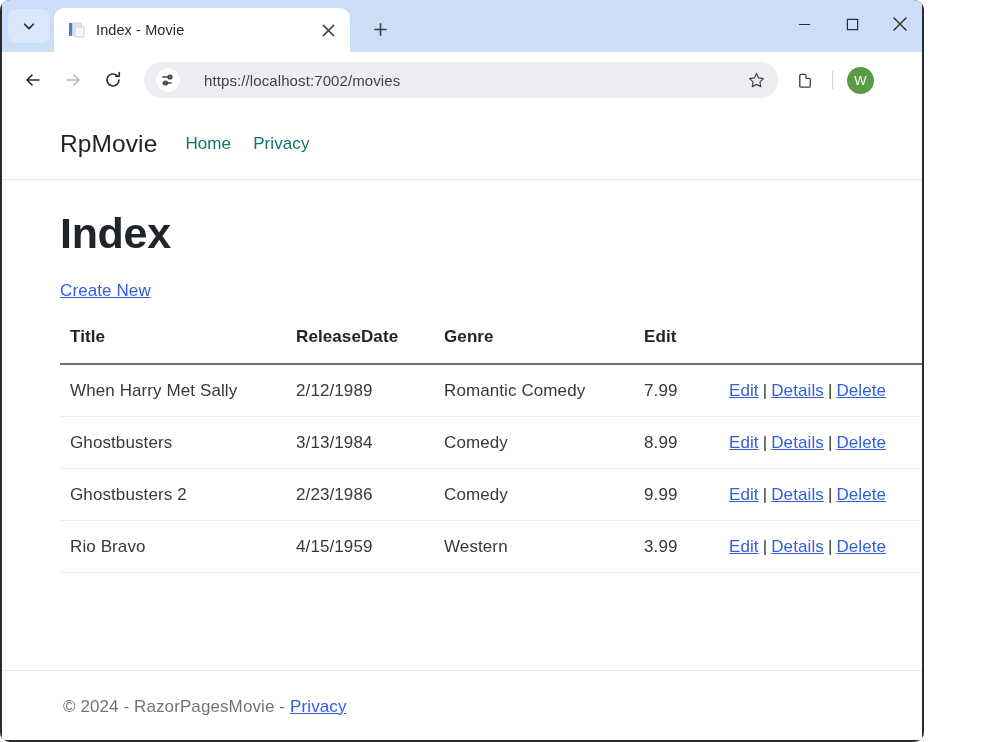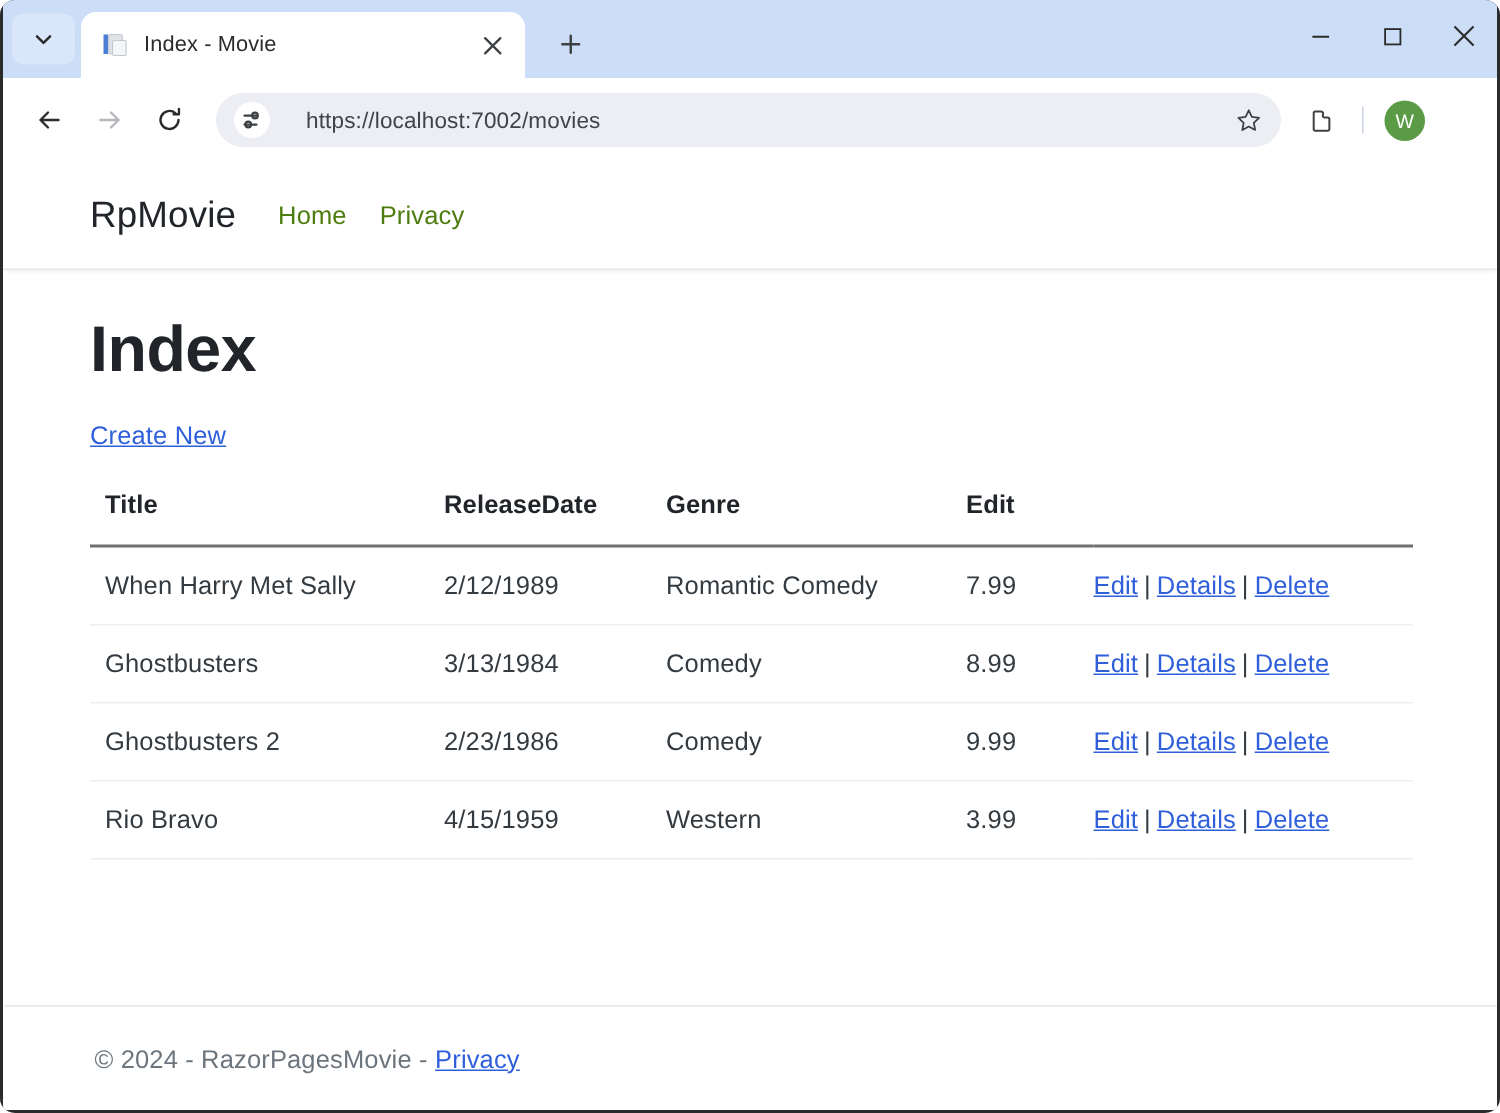--- a/index.html
+++ b/index.html
@@ -6,21 +6,21 @@
   html, body {
     width: 1000px; height: 742px;
     background: #ffffff;
     font-family: "Liberation Sans", sans-serif;
     overflow: hidden;
   }
 
   
   .window {
     position: relative;
-    width: 1000px; height: 742px;
+    width: 924px; height: 742px;
     background: #202124;
     border-radius: 10px;
     overflow: hidden;
   }
 
   
   .tabstrip {
     position: relative;
     height: 52px;
     background: #ccddf7;
@@ -182,21 +182,21 @@
   .brand {
     font-size: 24.5px;
     color: #212529;
     font-weight: 400;
     letter-spacing: .1px;
     cursor: pointer;
     margin-right: 6px;
   }
   .nav-link {
     font-size: 17px;
-    color: #4d7c0f;
+    color: #0f766e;
     cursor: pointer;
     letter-spacing: .1px;
   }
 
   .container {
     padding: 0 60px;
   }
   .page-title {
     font-size: 43px;
     font-weight: 700;

